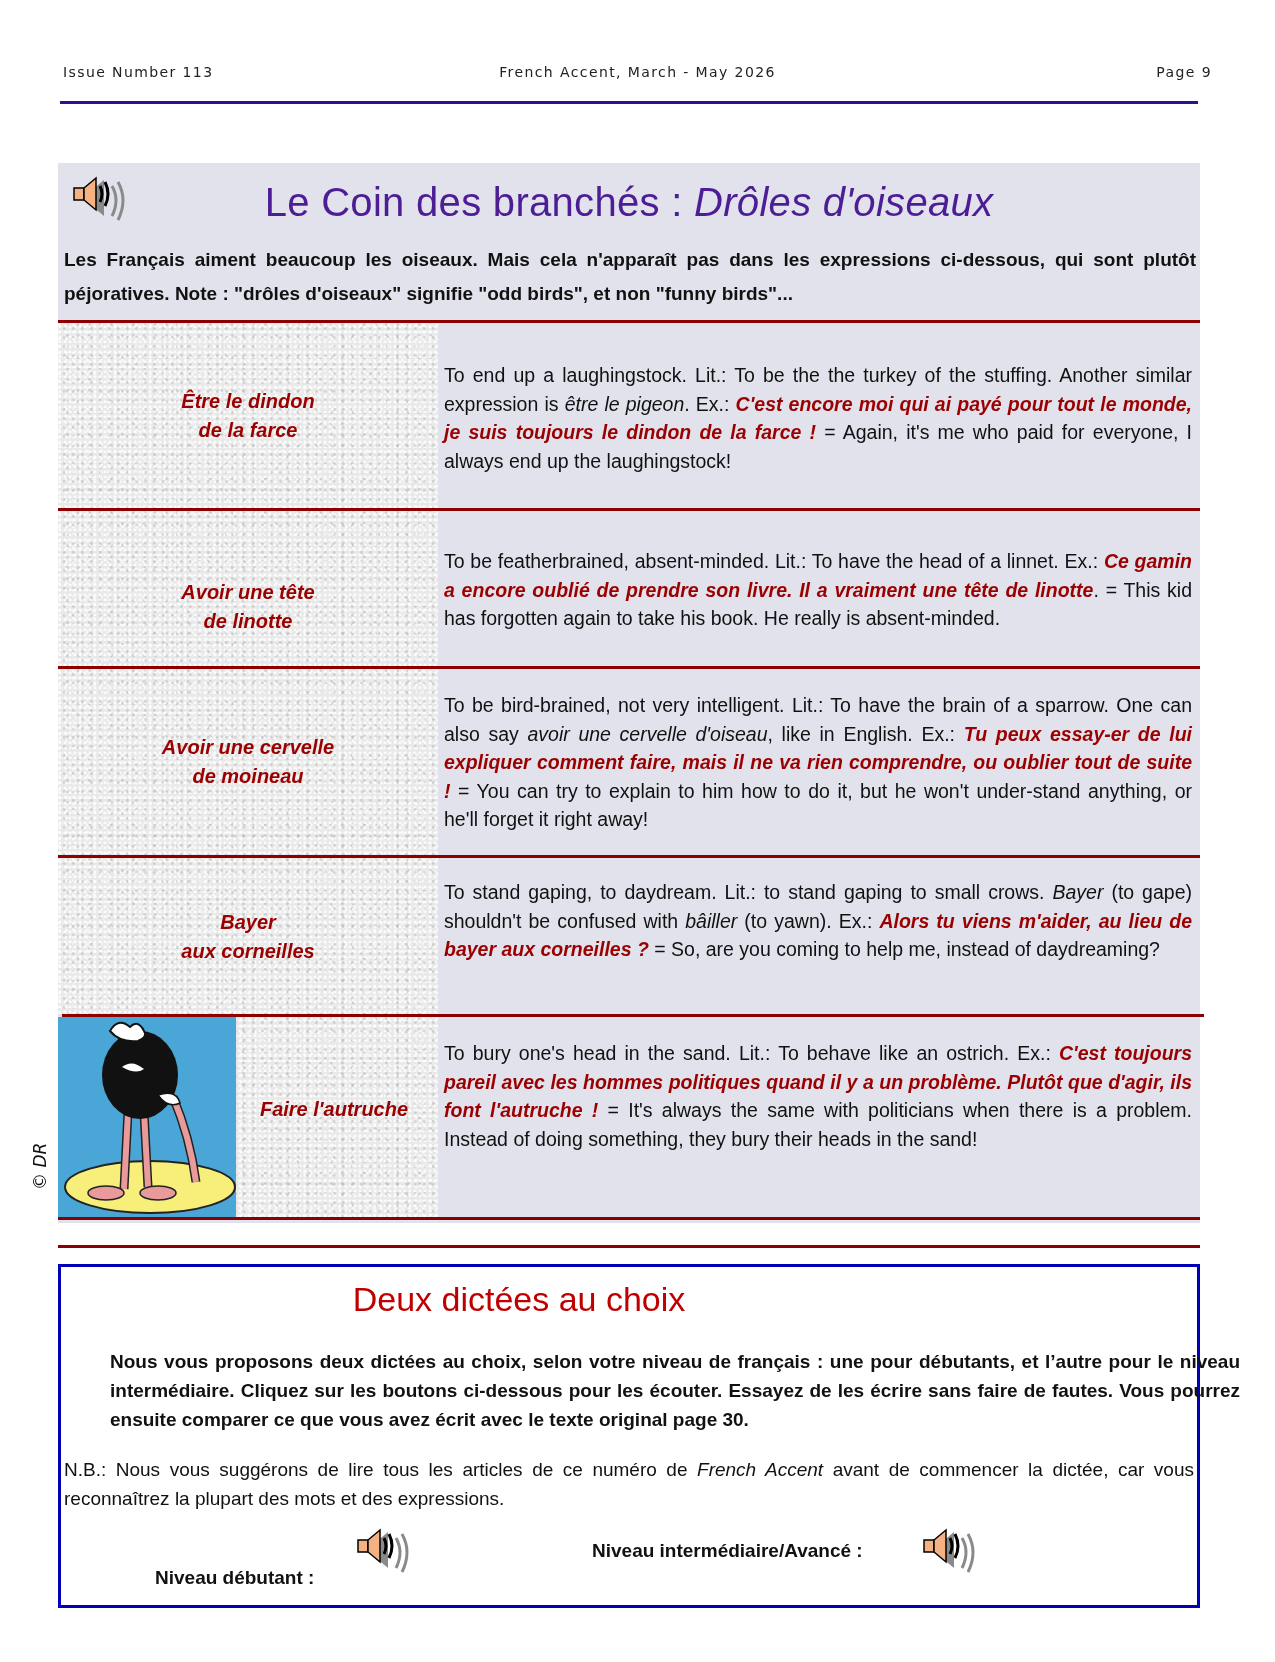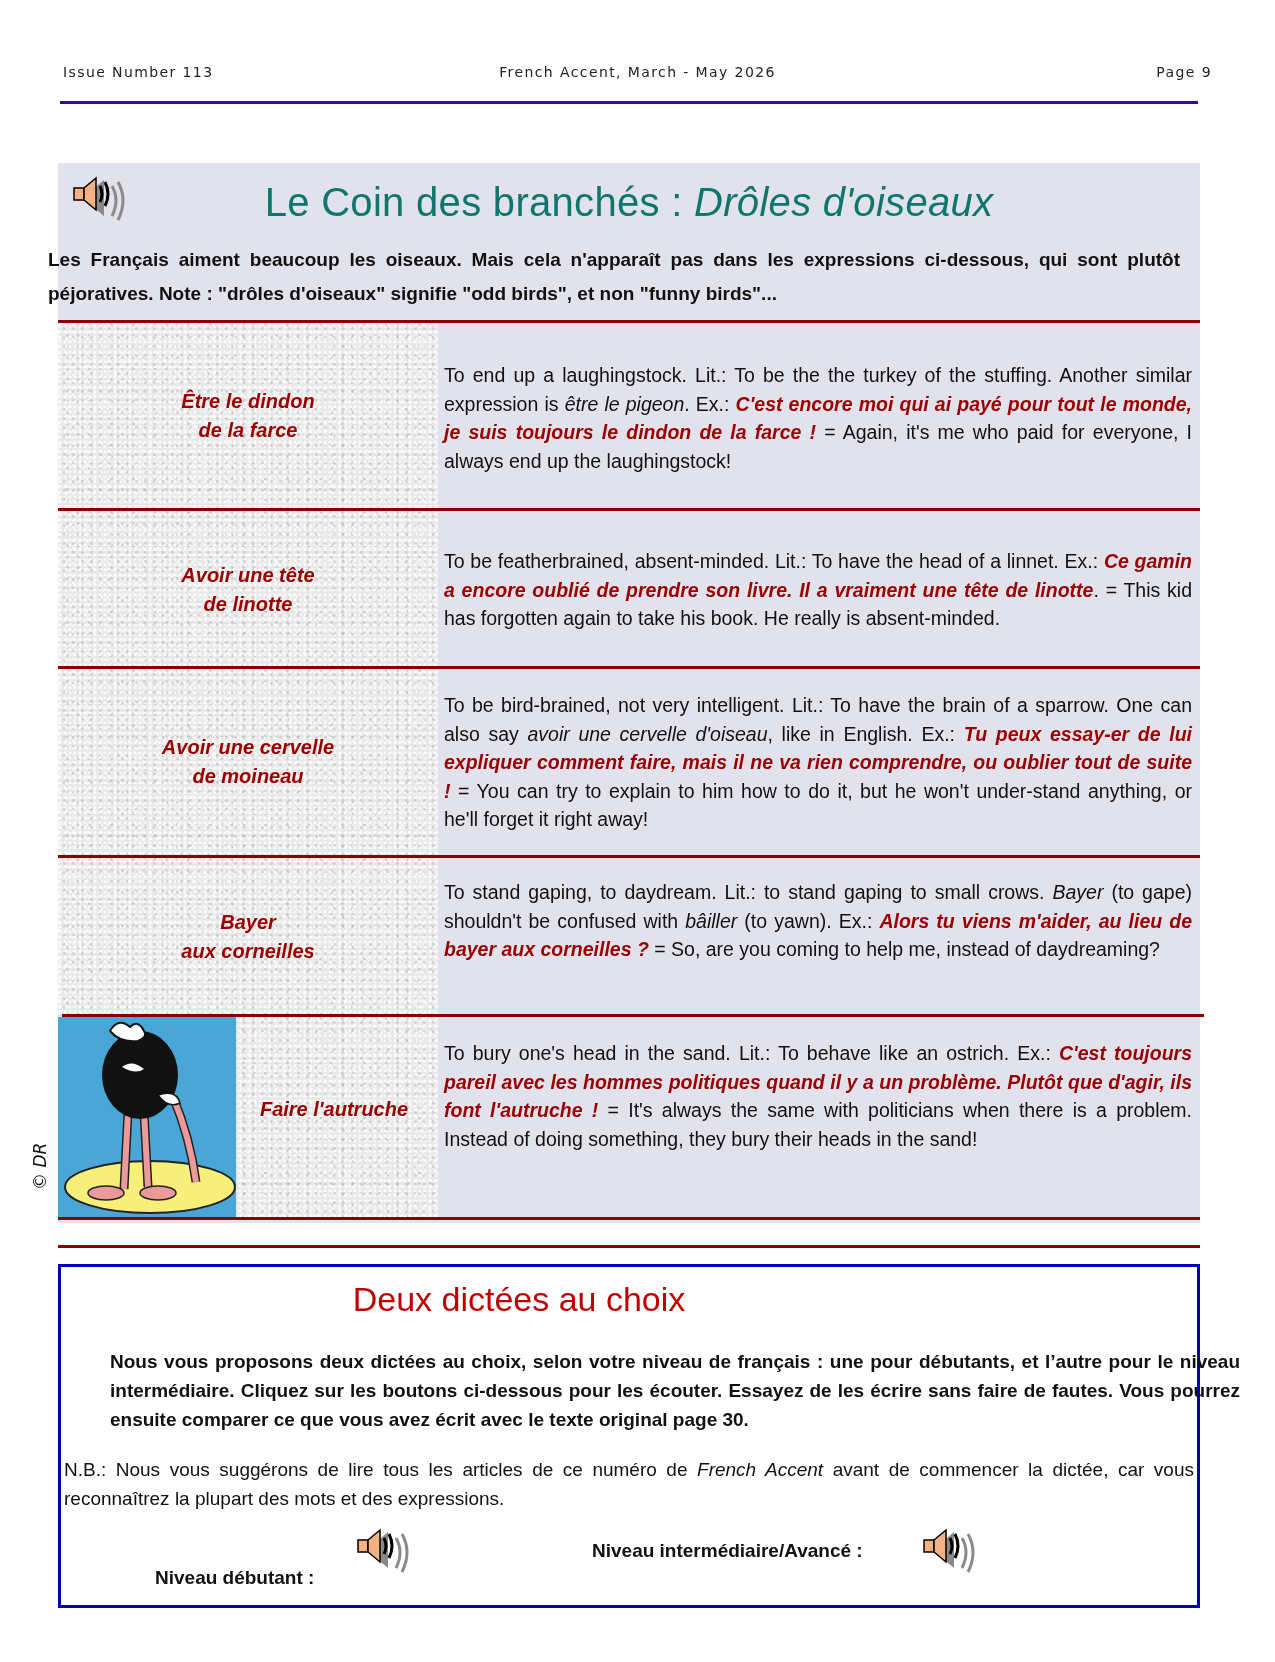--- a/index.html
+++ b/index.html
@@ -6,24 +6,24 @@
   body { width:1275px; height:1662px; position:relative; font-family:"Liberation Sans", sans-serif; color:#111; overflow:hidden; }
 
   .hdr { position:absolute; top:64px; left:63px; right:63px; height:20px; font-family:"DejaVu Sans", sans-serif; font-size:14px; letter-spacing:1.4px; color:#222; }
   .hdr .l { position:absolute; left:0; }
   .hdr .c { position:absolute; left:0; right:0; text-align:center; }
   .hdr .r { position:absolute; right:0; }
   .hdr-rule { position:absolute; top:101px; left:60px; width:1138px; height:3px; background:#2e0f95; }
 
   .panel { position:absolute; top:163px; left:58px; width:1142px; height:1060px; background:#e2e2ec; }
   .title-row { position:absolute; top:170px; left:58px; width:1142px; height:70px; }
-  .title { position:absolute; left:0; right:0; top:10px; text-align:center; font-family:"Liberation Sans", sans-serif; font-size:40px; color:#0f766e; letter-spacing:0.3px; }
+  .title { position:absolute; left:0; right:0; top:10px; text-align:center; font-family:"Liberation Sans", sans-serif; font-size:40px; color:#4c1d95; letter-spacing:0.3px; }
   .title i { font-style:italic; }
   .speaker { position:absolute; width:58px; height:50px; }
-  .intro { position:absolute; top:243px; left:48px; width:1132px; font-size:19px; font-weight:bold; line-height:34px; text-align:justify; color:#111; font-family:"Liberation Sans", sans-serif; }
+  .intro { position:absolute; top:243px; left:64px; width:1132px; font-size:19px; font-weight:bold; line-height:34px; text-align:justify; color:#111; font-family:"Liberation Sans", sans-serif; }
 
   .rule-red { position:absolute; left:58px; width:1142px; height:3px; background:#8b0000; }
 
   .row { position:absolute; left:58px; width:1142px; }
   .row .left { position:absolute; left:0; top:0; bottom:0; width:380px; background-color:#e9e9e9;
       background-image:
         radial-gradient(circle at 20% 30%, rgba(255,255,255,0.7) 0 1px, transparent 2px),
         radial-gradient(circle at 70% 60%, rgba(180,180,180,0.5) 0 1px, transparent 2px),
         radial-gradient(circle at 40% 80%, rgba(255,255,255,0.8) 0 1px, transparent 2px),
         radial-gradient(circle at 85% 15%, rgba(170,170,170,0.45) 0 1px, transparent 2px);
@@ -80,21 +80,21 @@
   <div class="term" style="top:64px;">
     <div>Être le dindon</div>
     <div>de la farce</div>
   </div>
   <div class="desc" style="top:38px;"><span>To end up a laughingstock. Lit.: To be the the turkey of the stuffing. Another similar expression is </span><span class="it">être le pigeon</span><span>. Ex.: </span><span class="ex">C'est encore moi qui ai payé pour tout le monde, je suis toujours le dindon de la farce !</span><span> = Again, it's me who paid for everyone, I always end up the laughingstock!</span></div>
 </div>
 <div class="rule-red" style="top:508px;"></div>
 
 <div class="row" style="top:511px;height:155px;">
   <div class="left"></div>
-  <div class="term" style="top:50px;">
+  <div class="term" style="top:67px;">
     <div>Avoir une tête</div>
     <div>de linotte</div>
   </div>
   <div class="desc" style="top:36px;"><span>To be featherbrained, absent-minded. Lit.: To have the head of a linnet. Ex.: </span><span class="ex">Ce gamin a encore oublié de prendre son livre. Il a vraiment une tête de linotte</span><span>. = This kid has forgotten again to take his book. He really is absent-minded.</span></div>
 </div>
 <div class="rule-red" style="top:666px;"></div>
 
 <div class="row" style="top:669px;height:186px;">
   <div class="left"></div>
   <div class="term" style="top:64px;">

